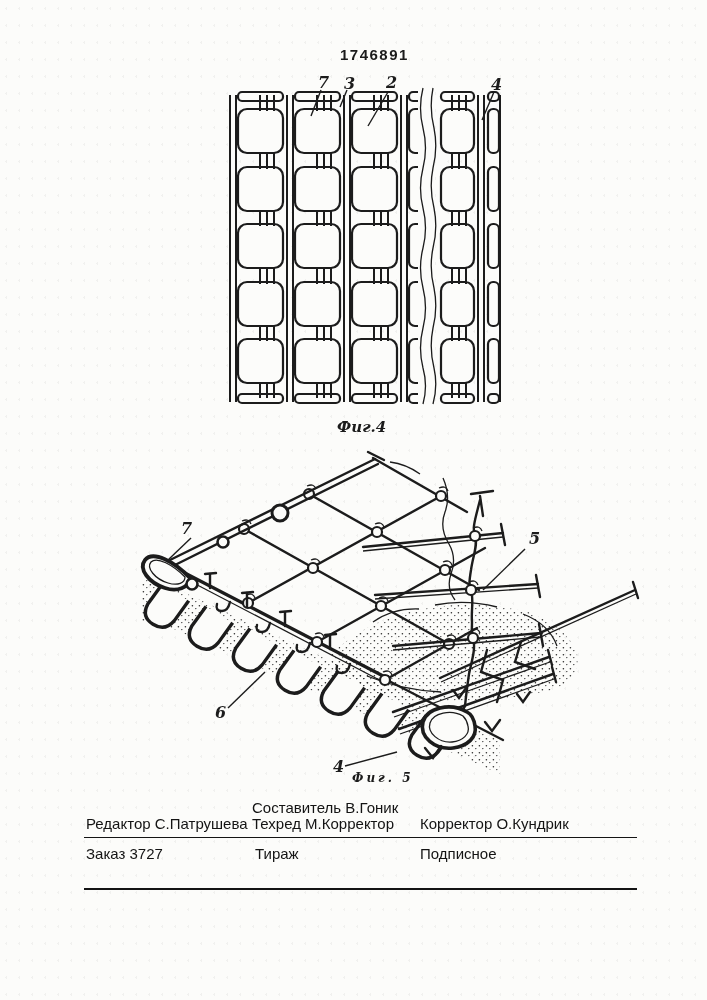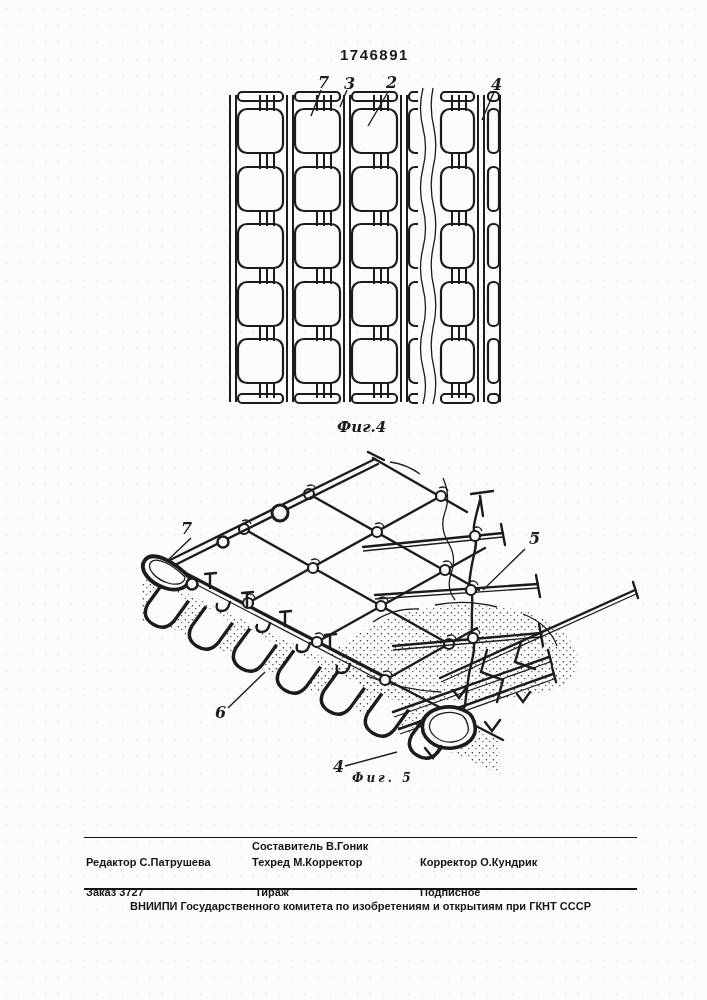--- a/index.html
+++ b/index.html
@@ -8,21 +8,21 @@
     background:#fcfcfa;
     background-image:radial-gradient(rgba(40,40,40,0.05) 1px, transparent 1px);
     background-size:13px 17px;
     font-family:"Liberation Sans",sans-serif;color:#1b1b1b;overflow:hidden;
   }
   .abs{position:absolute;}
   .patent-number{left:340px;top:46px;font-size:15px;font-weight:700;letter-spacing:1.5px;}
   .cap{font-family:"DejaVu Serif",serif;font-style:italic;font-weight:700;white-space:nowrap;}
   .fig4-cap{left:337px;top:418px;font-size:15px;}
   .fig5-cap{left:352px;top:771px;font-size:12px;letter-spacing:3px;}
-  .ft{position:absolute;font-weight:700;font-size:11px;white-space:nowrap;color:#141414;margin-top:41px;}
+  .ft{position:absolute;font-weight:400;font-size:15px;white-space:nowrap;color:#141414;}
   .ctr{left:84px;width:553px;text-align:center;}
   .sep{position:absolute;left:84px;width:553px;height:0;border-top:1.6px solid #141414;}
   
   svg .gl line{stroke:#1c1c1c;stroke-width:2;}
   svg .pil{fill:#fcfcfa;stroke:#1c1c1c;stroke-width:2.2;}
   svg .w1{stroke:#1c1c1c;stroke-width:1.3;fill:none;}
   svg .w2{stroke:#1c1c1c;stroke-width:2.4;fill:none;stroke-linecap:round;}
   svg .w3{stroke:#1c1c1c;stroke-width:3.3;fill:none;stroke-linecap:round;}
   svg .wf{stroke:#1c1c1c;stroke-width:3.4;fill:#fcfcfa;stroke-linejoin:round;}
   svg .ldr{stroke:#1c1c1c;stroke-width:1.4;}
@@ -269,17 +269,16 @@
   <div class="ft" style="left:252px;top:799px">Составитель В.Гоник</div>
   <div class="ft" style="left:86px;top:815px">Редактор С.Патрушева</div>
   <div class="ft" style="left:252px;top:815px">Техред М.Корректор</div>
   <div class="ft" style="left:420px;top:815px">Корректор О.Кундрик</div>
 
   <div class="sep" style="top:837px"></div>
 
   <div class="ft" style="left:86px;top:845px">Заказ 3727</div>
   <div class="ft" style="left:255px;top:845px">Тираж</div>
   <div class="ft" style="left:420px;top:845px">Подписное</div>
-  <div class="ft ctr" style="top:859px">ВНИИПИ Государственного комитета по изобретениям и открытиям при ГКНТ СССР</div>
 
   <div class="sep" style="top:888px;border-top-width:2px"></div>
 
 </div>
 
 </body></html>

